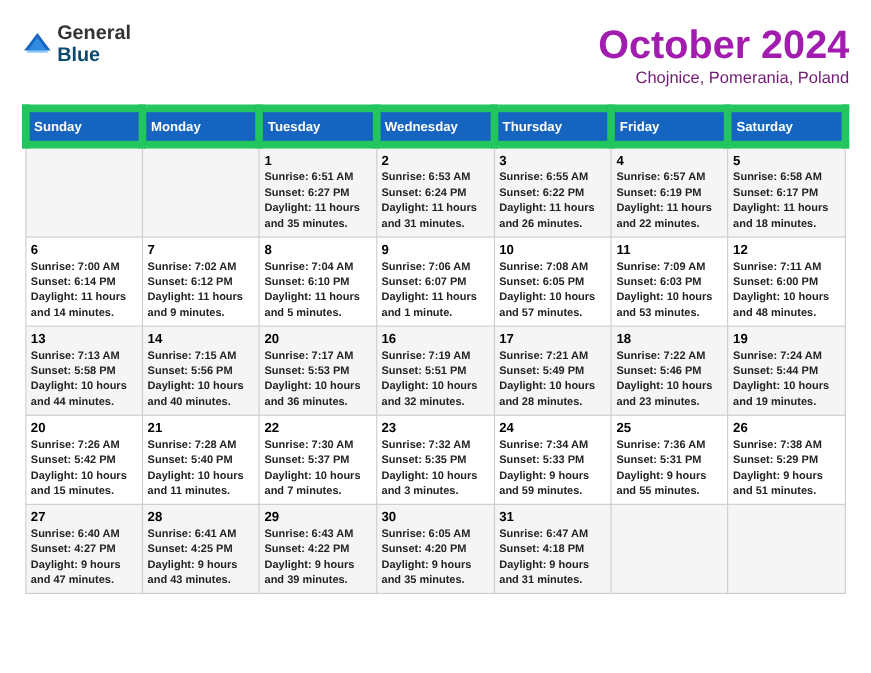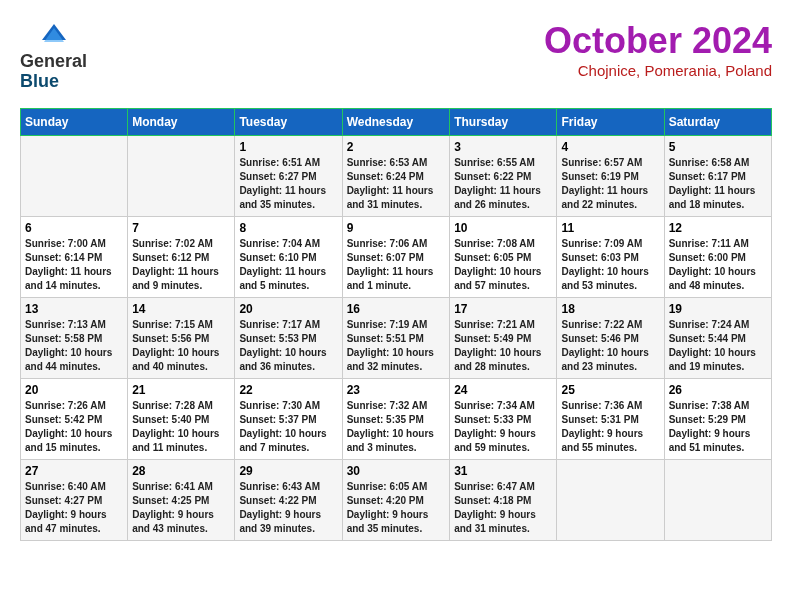--- a/index.html
+++ b/index.html
@@ -13,21 +13,20 @@
     .header {
       display: flex;
       justify-content: space-between;
       align-items: flex-start;
       margin-bottom: 16px;
     }
     .logo {
       display: flex;
       align-items: center;
       gap: 4px;
-      flex-direction: column;
     }
     .logo-text {
       font-size: 18px;
       font-weight: bold;
       line-height: 1.1;
     }
     .logo-general { color: #333; }
     .logo-blue { color: #0c4a6e; }
     .logo-icon {
       width: 28px;
@@ -36,35 +35,35 @@
     .title-block {
       text-align: right;
     }
     .month-title {
       font-size: 36px;
       font-weight: bold;
       color: #a21caf;
     }
     .subtitle {
       font-size: 15px;
-      color: #b91c1c;
+      color: #701a75;
     }
     .calendar {
       width: 100%;
       border-collapse: collapse;
       font-size: 11px;
     }
     .calendar th {
       background: #1565c0;
       color: #fff;
       padding: 6px 4px;
       text-align: left;
       font-size: 12px;
       font-weight: bold;
-      border: 1px solid #22c55e;
+      border: 7px solid #22c55e;
     }
     .calendar td {
       border: 1px solid #ccc;
       vertical-align: top;
       padding: 4px;
       width: 108px;
       min-height: 80px;
       height: 80px;
       background: #fff;
     }

